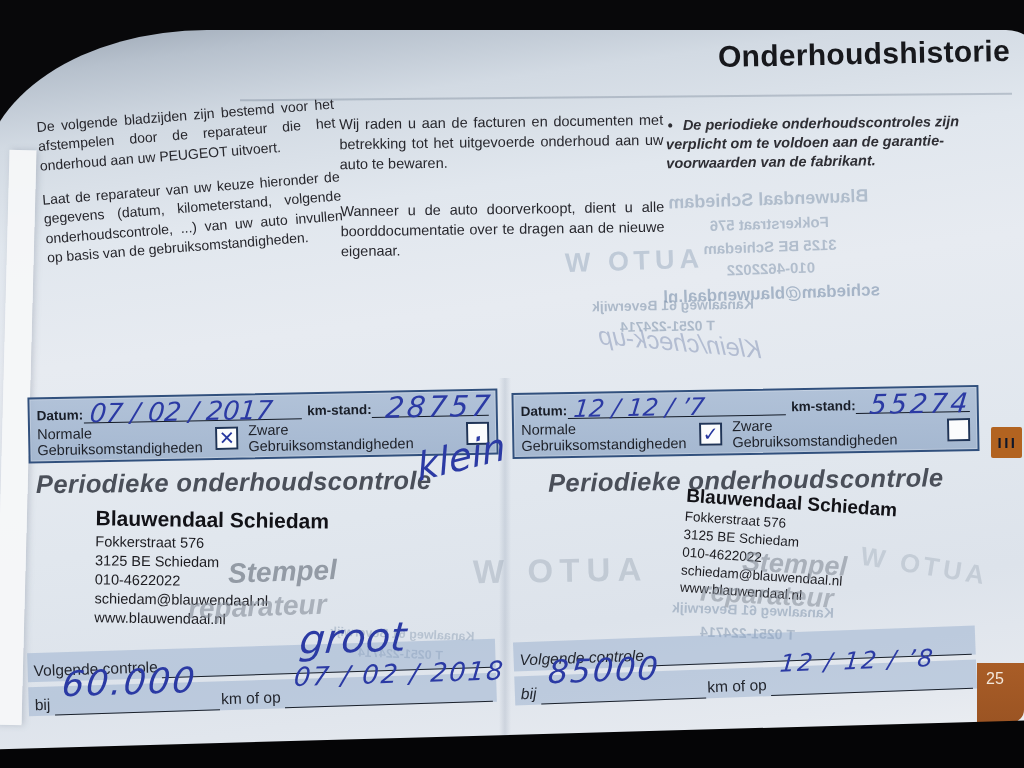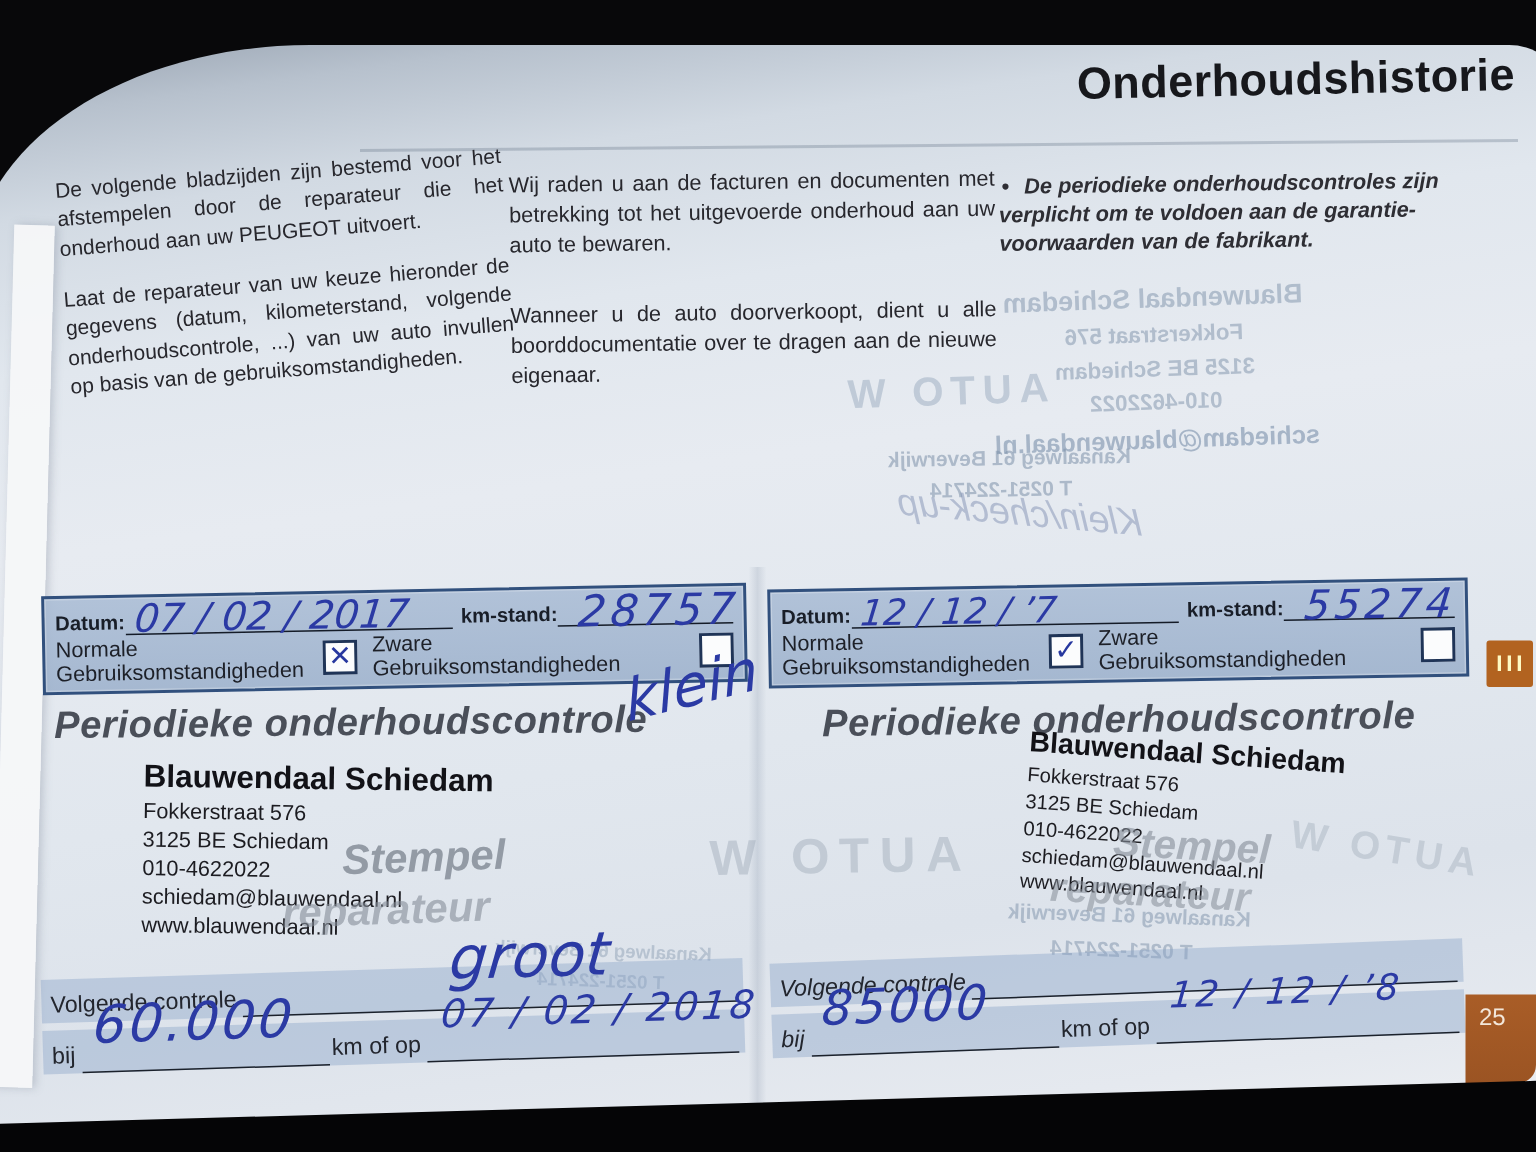--- a/index.html
+++ b/index.html
@@ -101,21 +101,21 @@
   .brow{display:flex;align-items:flex-end;height:29px;background:rgba(139,164,199,.42);padding:0 4px;}
   .brow+.brow{margin-top:5px;}
   .blabel{font-size:15.5px;color:#23262e;white-space:nowrap;padding:0 4px 2px 2px;}
   .bline{border-bottom:1.7px solid #1b212b;height:100%;position:relative;}
   .bl-vol{flex:1;}
   .bl-bij{flex:0 0 165px;}
   .bl-kmop{flex:1;}
   
   .tab3{left:991px;top:427px;width:31px;height:31px;background:#b26320;border-radius:2px;
     display:flex;align-items:center;justify-content:center;}
-  .tab3 span{color:#fef9c3;font-weight:bold;font-size:15px;letter-spacing:2.5px;padding-left:2px;}
+  .tab3 span{color:#0f172a;font-weight:bold;font-size:15px;letter-spacing:2.5px;padding-left:2px;}
   .pagenum{left:977px;top:663px;width:47px;height:59px;background:linear-gradient(180deg,#a95d27,#9b5423);
     border-bottom-right-radius:12px;}
   .pagenum span{position:absolute;left:9px;top:7px;color:#f3e7da;font-size:16px;}
 </style>
 </head>
 <body>
 
 <div class="abs page"></div>
 <div class="abs underpage"></div>
 <div class="abs curl-line"></div>

